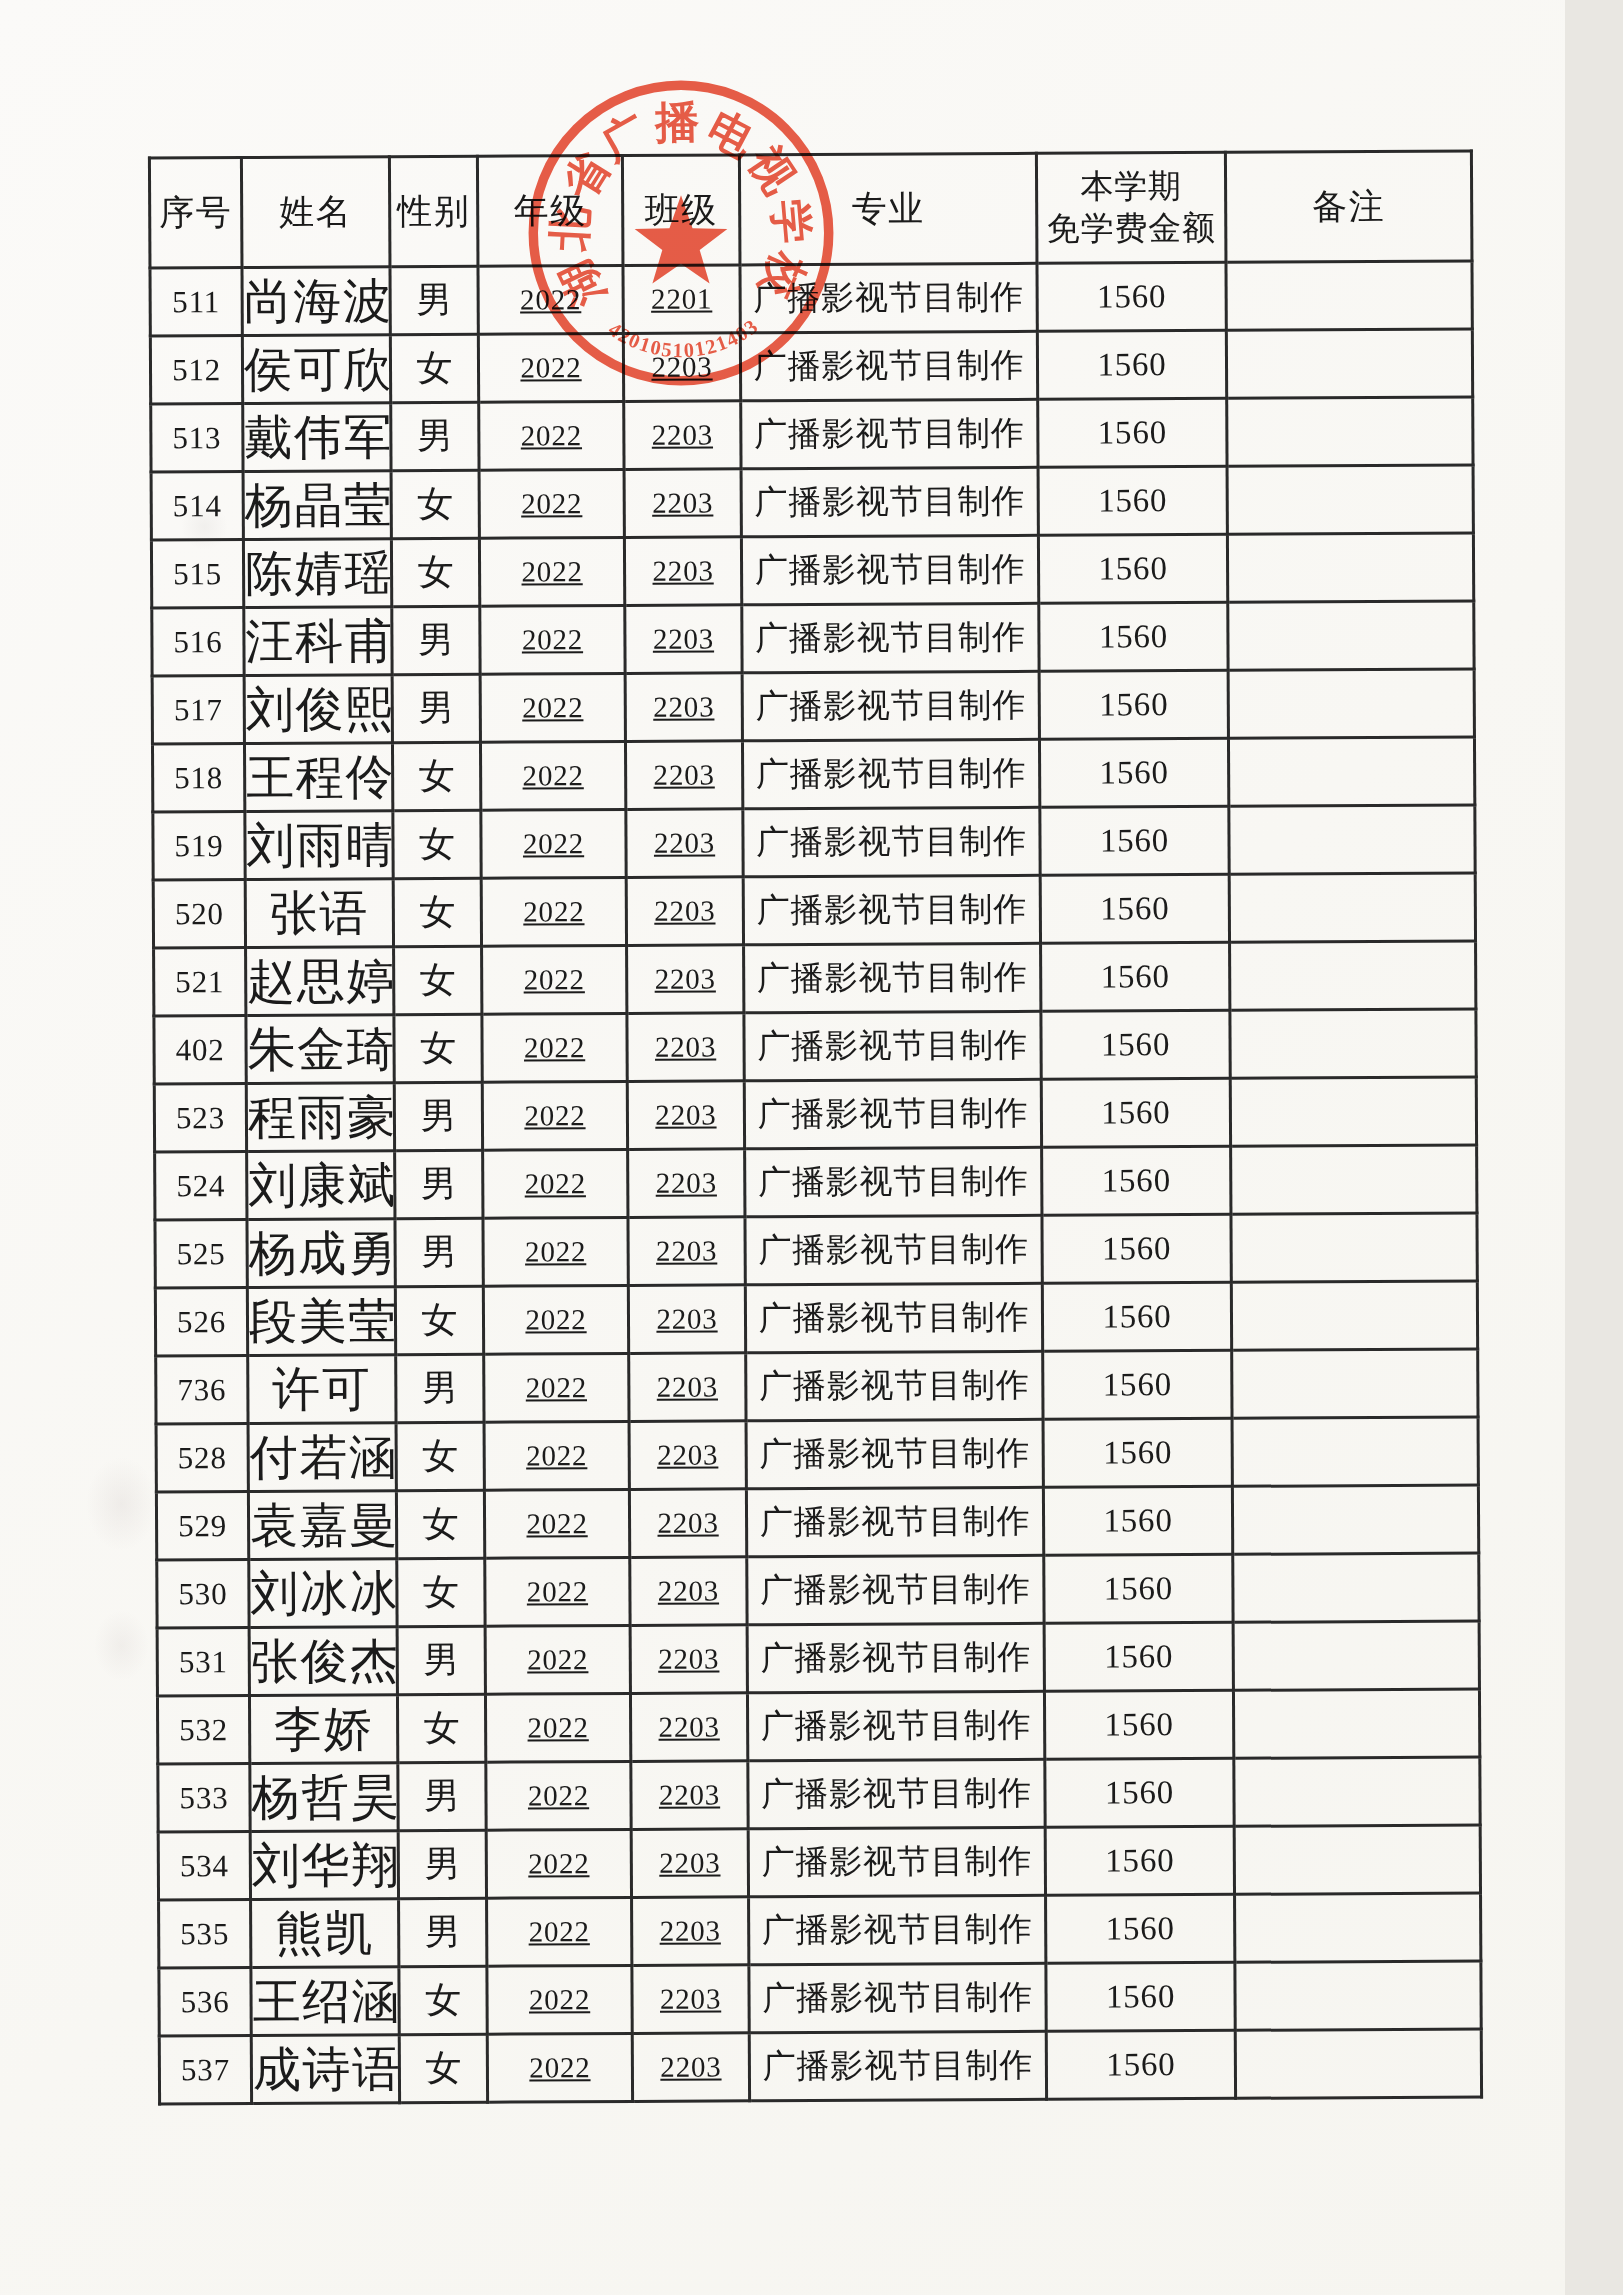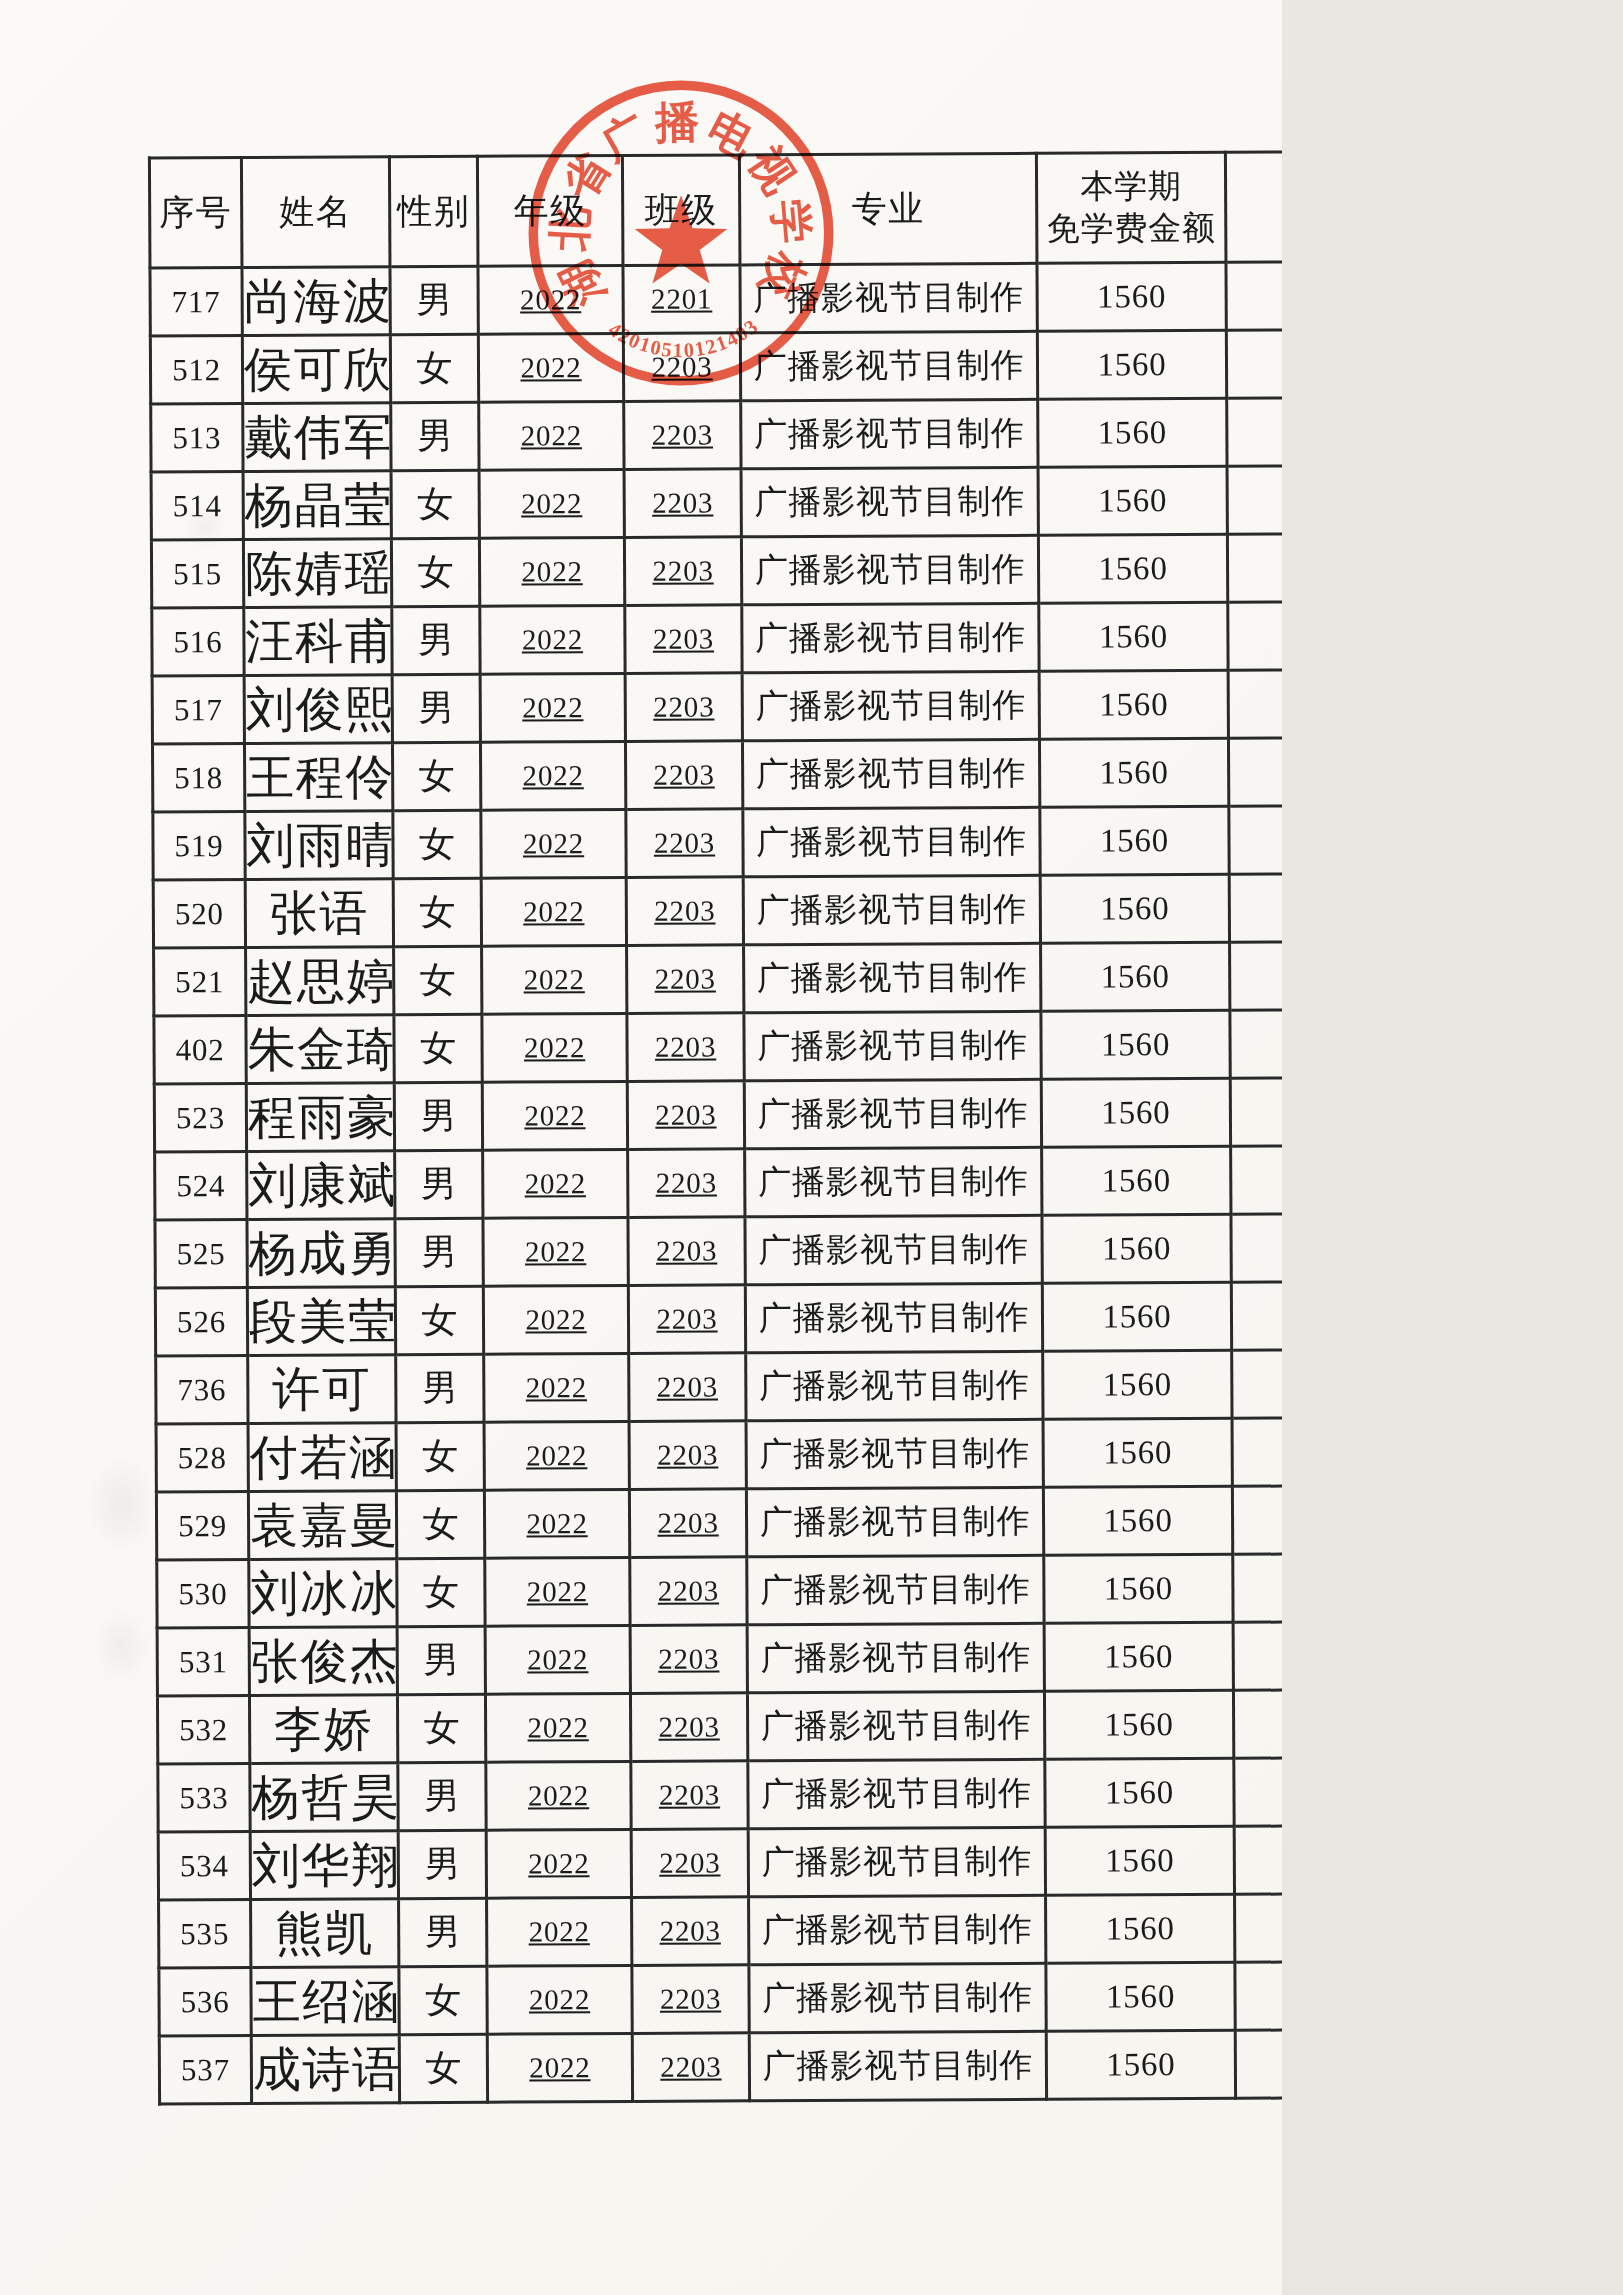--- a/index.html
+++ b/index.html
@@ -10,21 +10,21 @@
   }
   *{box-sizing:border-box;}
   html,body{margin:0;padding:0;}
   body{
     width:1623px;height:2295px;
     background:#e9e7e2;
     font-family:"Liberation Serif","DejaVu Serif",serif;
   }
   .page{
     position:relative;
-    width:1282px;height:2295px;
+    width:1565px;height:2295px;
     background:linear-gradient(135deg,#fbfaf8 0%,#f8f7f3 55%,#f6f5f0 100%);
     overflow:hidden;
     color:var(--ink);
   }
   
   .table-wrap{
     position:absolute;
     left:153px;top:153px;
     width:1325px;
     transform:rotate(-0.3deg);
@@ -121,21 +121,21 @@
           <th>专业</th>
           <th class="amount-head">
             <span>本学期</span>
             <span>免学费金额</span>
           </th>
           <th>备注</th>
         </tr>
       </thead>
       <tbody>
           <tr>
-    <td class="c-no">717</td>
+    <td class="c-no">511</td>
     <td class="c-name">尚海波</td>
     <td class="c-gender">男</td>
     <td class="c-grade">2022</td>
     <td class="c-class">2201</td>
     <td class="c-major">广播影视节目制作</td>
     <td class="c-amount">1560</td>
     <td class="c-note"></td>
   </tr>
           <tr>
     <td class="c-no">512</td>

